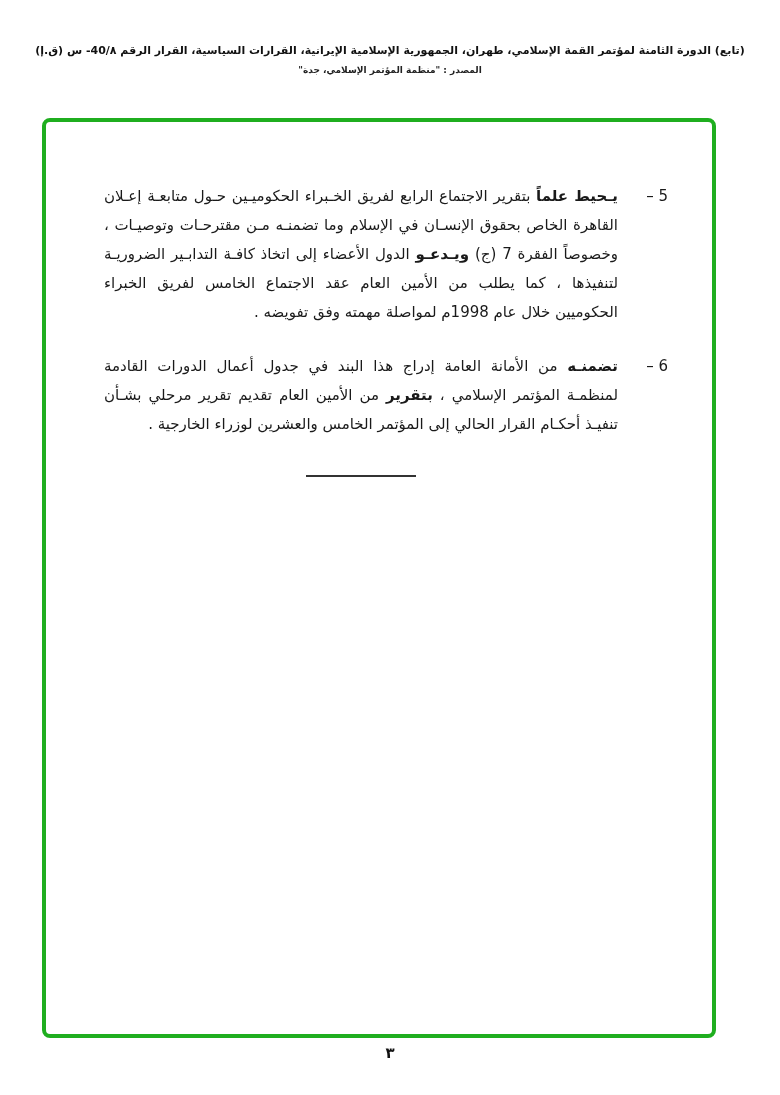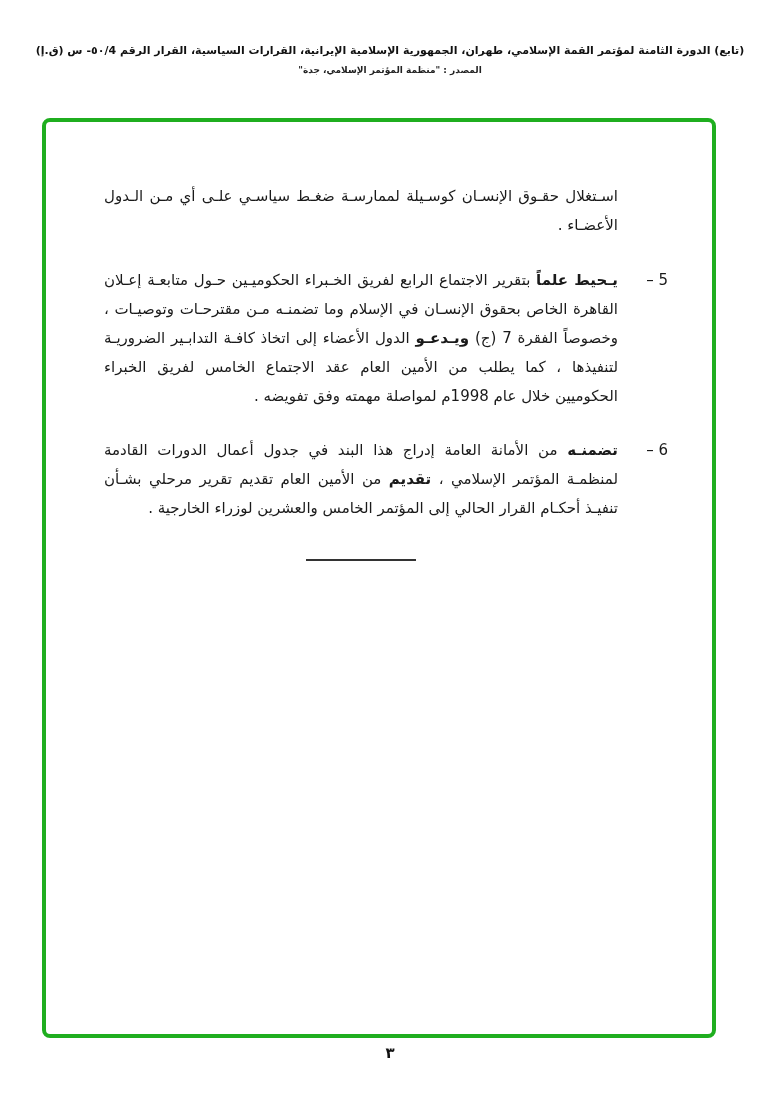--- a/index.html
+++ b/index.html
@@ -81,37 +81,36 @@
     font-weight: bold;
     color: #111;
   }
 </style>
 </head>
 <body>
 
 <div class="page">
 
   <div class="header">
-    <div class="header-line1">(تابع) الدورة الثامنة لمؤتمر القمة الإسلامي، طهران، الجمهورية الإسلامية الإيرانية، القرارات السياسية، القرار الرقم ٥٠/4- س (ق.إ)</div>
+    <div class="header-line1">(تابع) الدورة الثامنة لمؤتمر القمة الإسلامي، طهران، الجمهورية الإسلامية الإيرانية، القرارات السياسية، القرار الرقم 40/٨- س (ق.إ)</div>
     <div class="header-line2">المصدر : "منظمة المؤتمر الإسلامي، جدة"</div>
   </div>
 
   <div class="green-box">
     <div class="content">
 
-      <p class="para intro">اسـتغلال حقـوق الإنسـان كوسـيلة لممارسـة ضغـط سياسـي علـى أي مـن الـدول الأعضـاء .</p>
 
       <div class="item">
         <span class="marker">– 5</span>
         <p class="para"><span class="bold">يـحيط علماً</span><span> بتقرير الاجتماع الرابع لفريق الخـبراء الحكوميـين حـول متابعـة إعـلان القاهرة الخاص بحقوق الإنسـان في الإسلام وما تضمنـه مـن مقترحـات وتوصيـات ، وخصوصاً الفقرة 7 (ج) </span><span class="bold">ويـدعـو</span><span> الدول الأعضاء إلى اتخاذ كافـة التدابـير الضروريـة لتنفيذها ، كما يطلب من الأمين العام عقد الاجتماع الخامس لفريق الخبراء الحكوميين خلال عام 1998م لمواصلة مهمته وفق تفويضه .</span></p>
       </div>
 
       <div class="item">
         <span class="marker">– 6</span>
-        <p class="para"><span class="bold">تضمنـه</span><span> من الأمانة العامة إدراج هذا البند في جدول أعمال الدورات  القادمة لمنظمـة المؤتمر الإسلامي ، </span><span class="bold">تقديم</span><span> من الأمين العام تقديم تقرير مرحلي بشـأن تنفيـذ أحكـام القرار الحالي إلى المؤتمر الخامس والعشرين لوزراء الخارجية .</span></p>
+        <p class="para"><span class="bold">تضمنـه</span><span> من الأمانة العامة إدراج هذا البند في جدول أعمال الدورات  القادمة لمنظمـة المؤتمر الإسلامي ، </span><span class="bold">بتقرير</span><span> من الأمين العام تقديم تقرير مرحلي بشـأن تنفيـذ أحكـام القرار الحالي إلى المؤتمر الخامس والعشرين لوزراء الخارجية .</span></p>
       </div>
 
       <div class="divider"></div>
 
     </div>
   </div>
 
   <div class="page-number">٣</div>
 
 </div>

